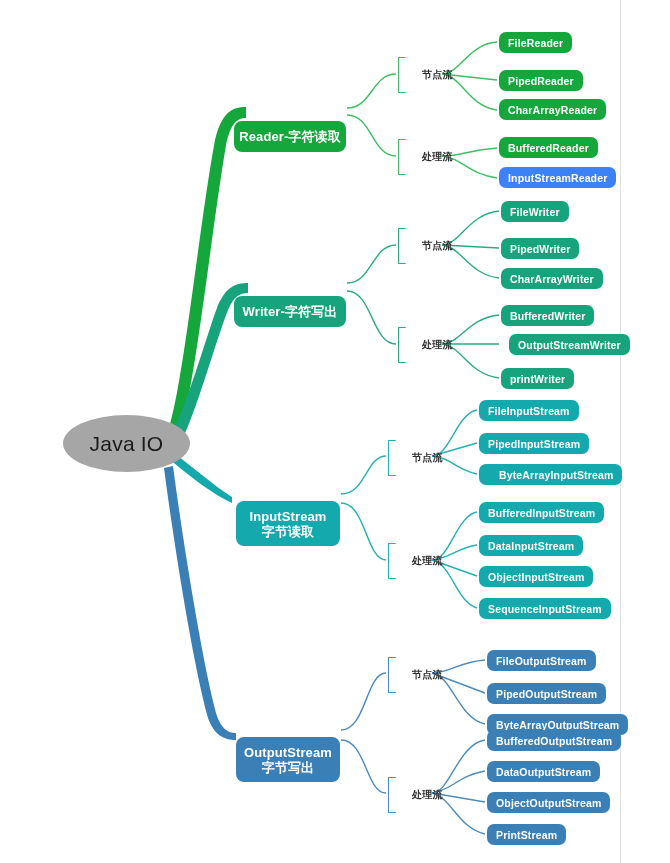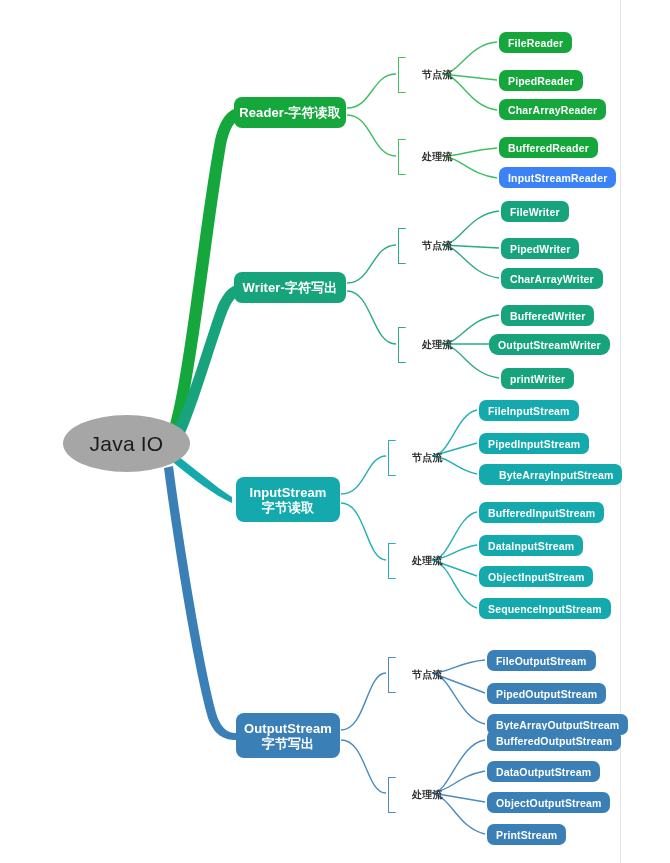--- a/index.html
+++ b/index.html
@@ -49,20 +49,21 @@
     align-items:center;
     justify-content:center;
     border-radius:8px;
     color:#ffffff;
     font-size:13px;
     font-weight:700;
     line-height:15px;
     text-align:center;
     white-space:nowrap;
     letter-spacing:.1px;
+    margin-top:24px;
   }
   
   .sublabel{
     position:absolute;
     display:flex;
     align-items:center;
     color:#2f2f2f;
     font-size:10px;
     font-weight:700;
     white-space:nowrap;
@@ -212,21 +213,21 @@
     </div>
   <div class="leaf" style="left:501px; top:238px; background:#17a47c;">
     <span>PipedWriter</span>
     </div>
   <div class="leaf" style="left:501px; top:268px; background:#17a47c;">
     <span>CharArrayWriter</span>
     </div>
   <div class="leaf" style="left:501px; top:305px; background:#17a47c;">
     <span>BufferedWriter</span>
     </div>
-  <div class="leaf" style="left:489px; top:334px; background:#17a47c;border-radius:9px;">
+  <div class="leaf" style="left:509px; top:334px; background:#17a47c;">
     <span>OutputStreamWriter</span>
     </div>
   <div class="leaf" style="left:501px; top:368px; background:#17a47c;">
     <span>printWriter</span>
     </div>
 
   <div class="branch" style="left:236px; top:477px; width:104px; height:45px; background:#14a9ad;">
     <span>InputStream</span>
     <span>字节读取</span>
   </div>

